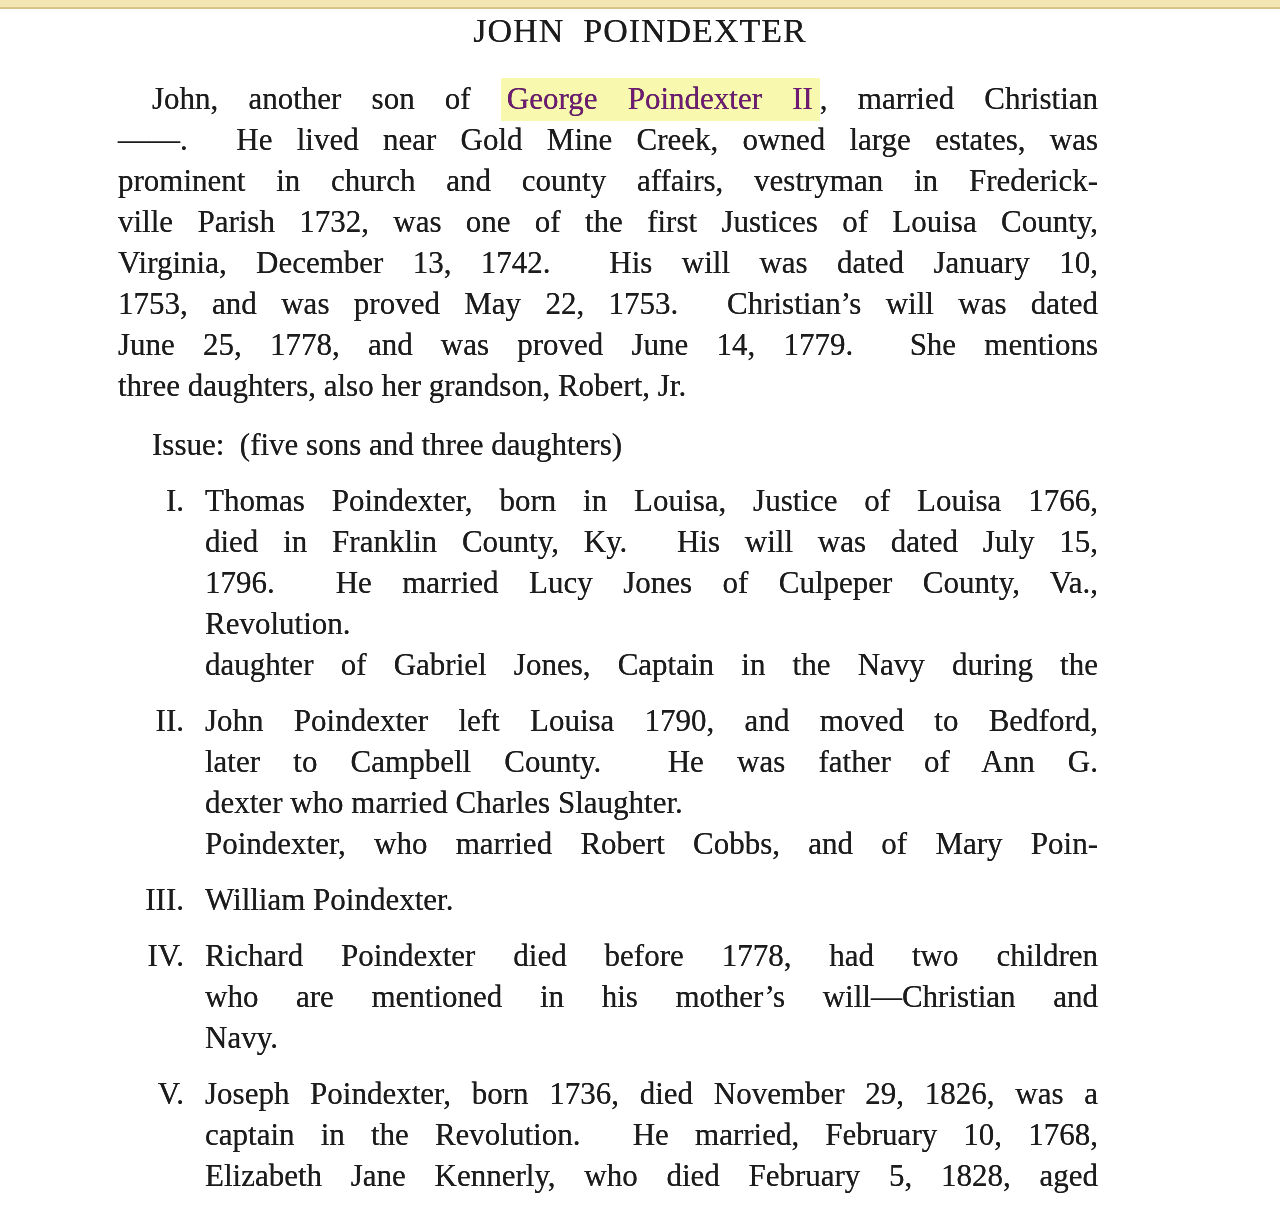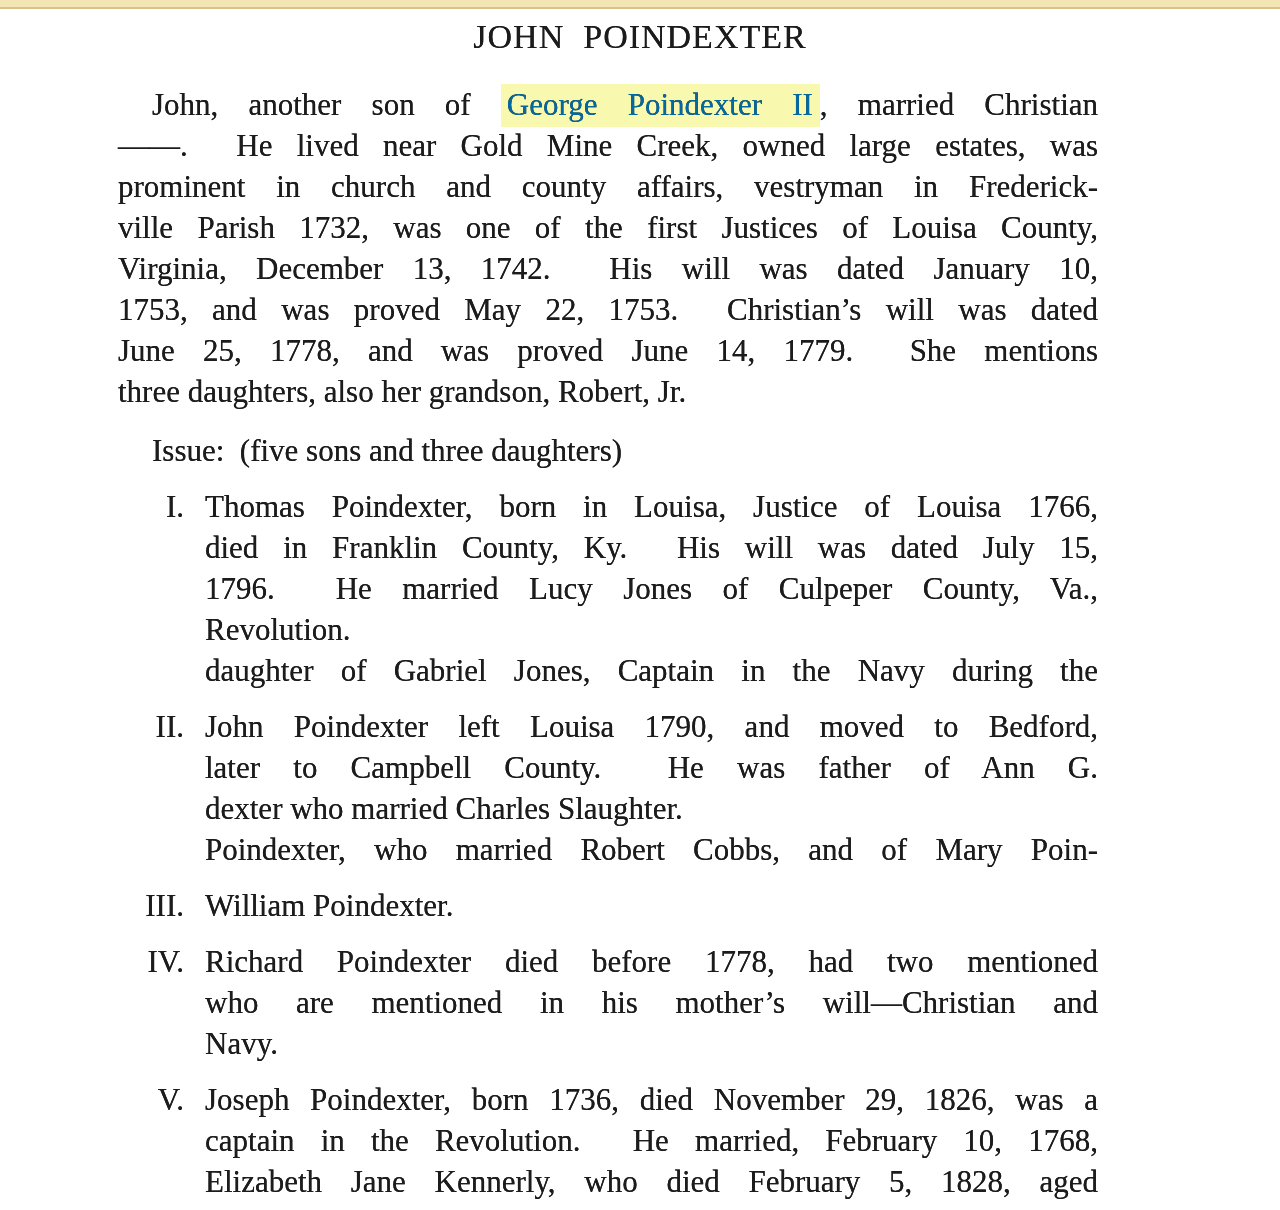--- a/index.html
+++ b/index.html
@@ -10,21 +10,21 @@
     color:#1c1c1c;
     overflow:hidden;
   }
   .top-strip{
     width:100%;height:7px;
     background:#f4e5b5;
     border-bottom:2px solid:#dbc286;
     border-bottom:2px solid #dbc286;
   }
   .title{
-    margin:6px 0 0 0;
+    margin:0 0 0 0;
     text-align:center;
     font-size:34px;
     font-weight:normal;
     letter-spacing:1px;
     line-height:44px;
     text-shadow:0 0 0.6px #1c1c1c;
   }
   .body-col{
     padding:0 182px 0 118px; 
     font-size:31px;
@@ -43,21 +43,21 @@
   }
   .numeral{
     position:absolute;
     left:-87px; top:0;
     width:66px;         
     text-align:right;
     line-height:41px;
   }
   .hl{
     background:#f8f9ae;
-    color:#0369a1;
+    color:#701a75;
     padding:3px 7px 5px 6px;
   }
 </style>
 </head>
 <body>
 
 <div class="top-strip"></div>
 
 <h1 class="title">JOHN&nbsp; POINDEXTER</h1>
 
@@ -93,21 +93,21 @@
     <div class="jline jfull">Poindexter, who married Robert Cobbs, and of Mary Poin-</div>
   </div>
 
   <div class="item">
     <span class="numeral">III.</span>
     <div class="jline">William Poindexter.</div>
   </div>
 
   <div class="item">
     <span class="numeral">IV.</span>
-    <div class="jline jfull">Richard Poindexter died before 1778, had two mentioned</div>
+    <div class="jline jfull">Richard Poindexter died before 1778, had two children</div>
     <div class="jline jfull">who are mentioned in his mother’s will—Christian and</div>
     <div class="jline">Navy.</div>
   </div>
 
   <div class="item">
     <span class="numeral">V.</span>
     <div class="jline jfull">Joseph Poindexter, born 1736, died November 29, 1826, was a</div>
     <div class="jline jfull">captain in the Revolution.&nbsp; He married, February 10, 1768,</div>
     <div class="jline jfull">Elizabeth Jane Kennerly, who died February 5, 1828, aged</div>
   </div>

